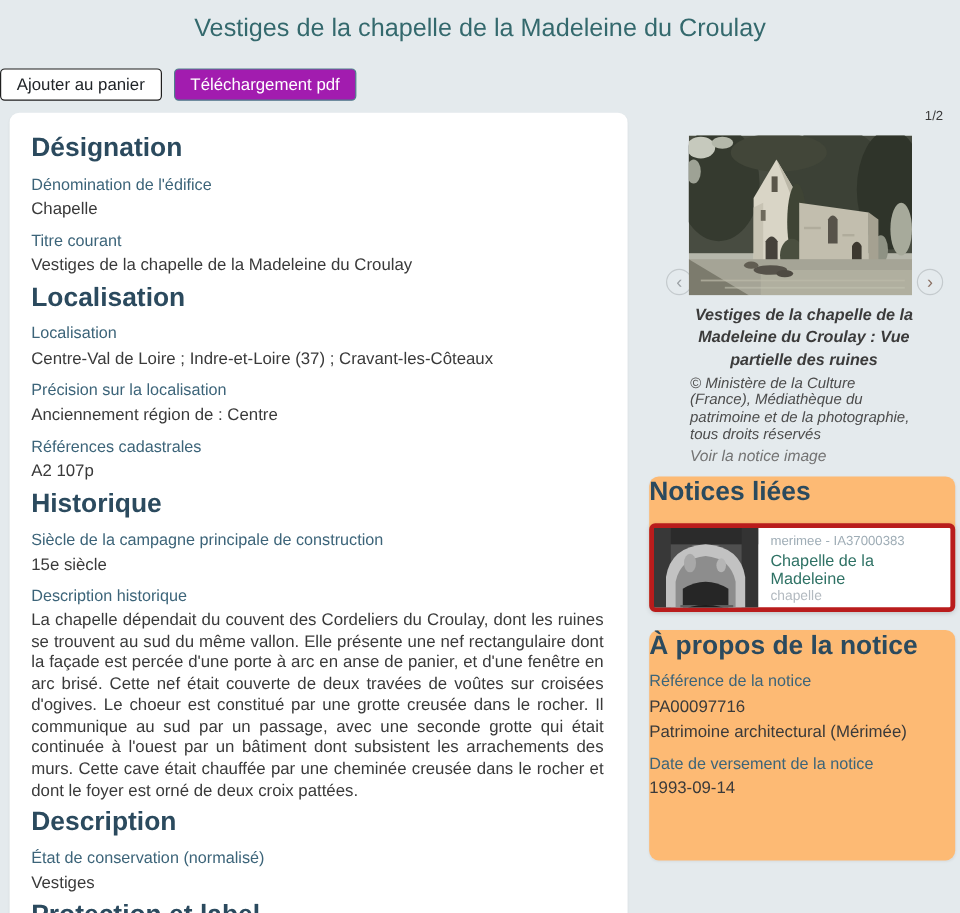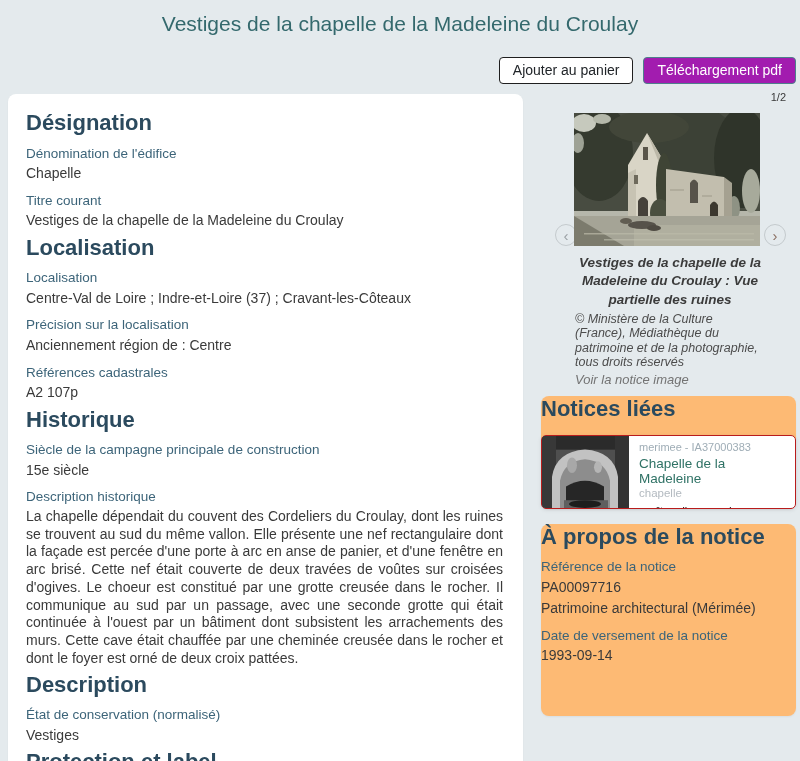--- a/index.html
+++ b/index.html
@@ -8,21 +8,21 @@
     width:800px; height:761px; overflow:hidden;
     background:#e4eaed;
     font-family:"Liberation Sans","DejaVu Sans",sans-serif;
     color:#3a3a3a;
     -webkit-font-smoothing:antialiased;
   }
   .page-title {
     margin:11px 0 0; text-align:center;
     font-size:21px; font-weight:400; color:#34696d; line-height:1.2;
   }
-  .actions { display:flex; justify-content:flex-end; gap:10px; margin:21px 4px 0 0;padding-left:48px; }
+  .actions { display:flex; gap:10px; margin:21px 4px 0 0; }
   .btn {
     font-family:inherit; font-size:14px; height:27px; padding:0 13px;
     border-radius:4px; cursor:pointer; line-height:25px;
   }
   .btn-outline { background:#ffffff; border:1px solid #1f1f1f; color:#212529; }
   .btn-teal { background:#a21caf; border:1px solid #4e7f8b; color:#ffffff; }
 
   .content { display:flex; align-items:flex-start; gap:18px; margin:10px 4px 0 8px; }
 
   .main-card {
@@ -56,21 +56,21 @@
   .caption-link { display:inline-block; margin-top:3px; font-size:13px; color:#737373; text-decoration:none; cursor:pointer; }
 
   .card {
     background:#fdba74; border-radius:8px; 
     box-shadow:0 1px 2px rgba(0,0,0,.05);
   }
   .notices-card { margin-top:8px; }
   .card-heading { margin:0; font-size:22px; font-weight:700; line-height:1.2; color:#2b4a5e; }
   .notice-item {
     margin-top:12px; display:flex; height:74px; background:#fff;
-    border:1px solid #b91c1c; border-radius:5px; overflow:hidden;
+    border:4px solid #b91c1c; border-radius:5px; overflow:hidden;
     box-shadow:0 1px 4px rgba(0,0,0,.09); cursor:pointer;
   }
   .notice-thumb { width:87px; height:72px; flex:none; display:block; }
   .notice-texts { padding:5px 10px; min-width:0; }
   .notice-ref { font-size:11px; color:#9fadb6; }
   .notice-title { margin-top:3px; font-size:13.5px; line-height:1.15; color:#2f7265; }
   .notice-sub { font-size:11.5px; color:#b3bac0; }
   .notice-author { margin-top:6px; font-size:12.5px; color:#2f2f2f; }
 
   .about-card { margin-top:15px; padding-bottom:50px; }

